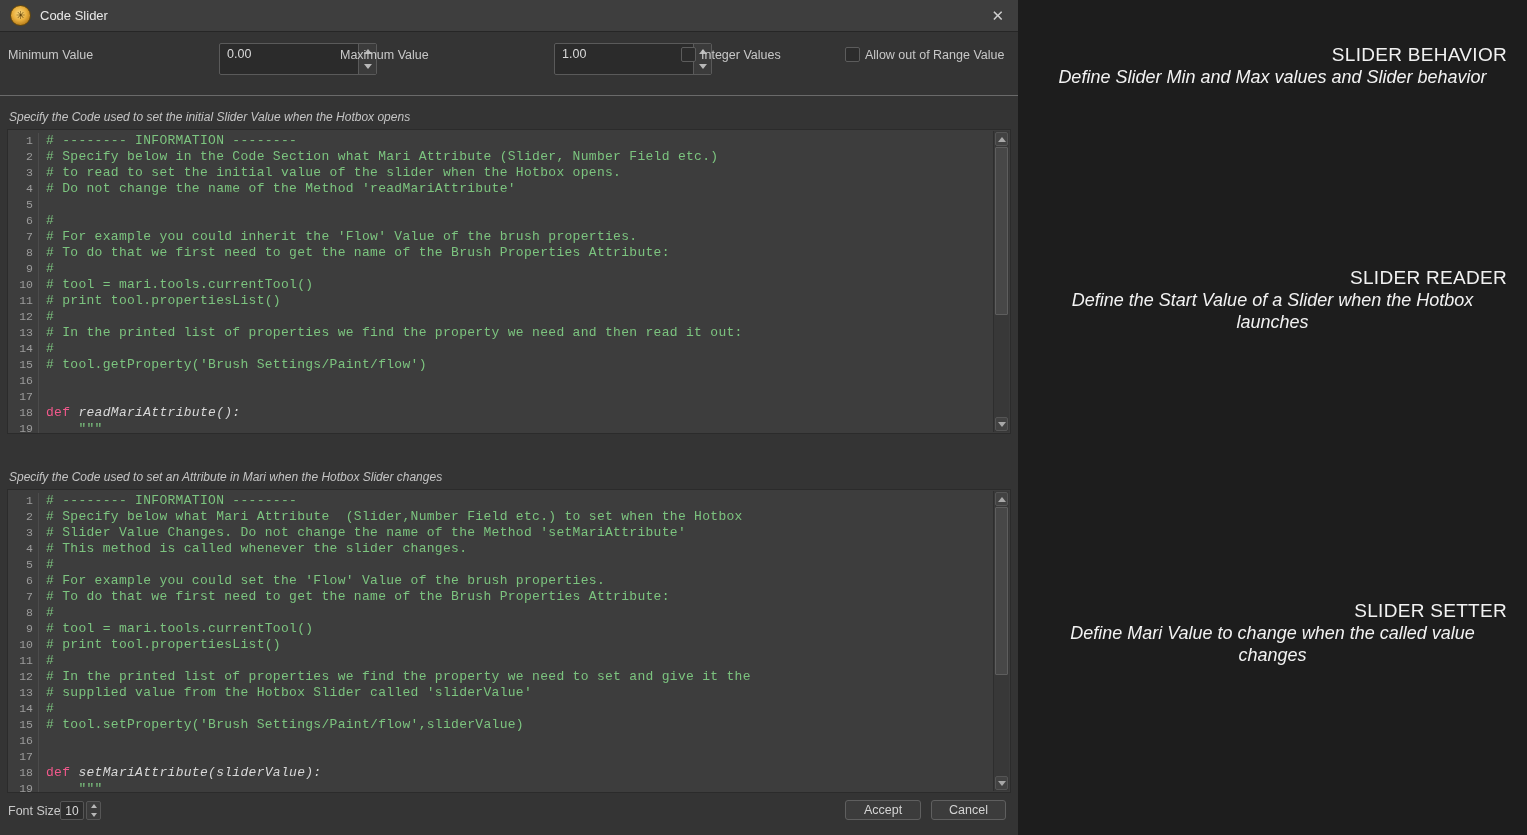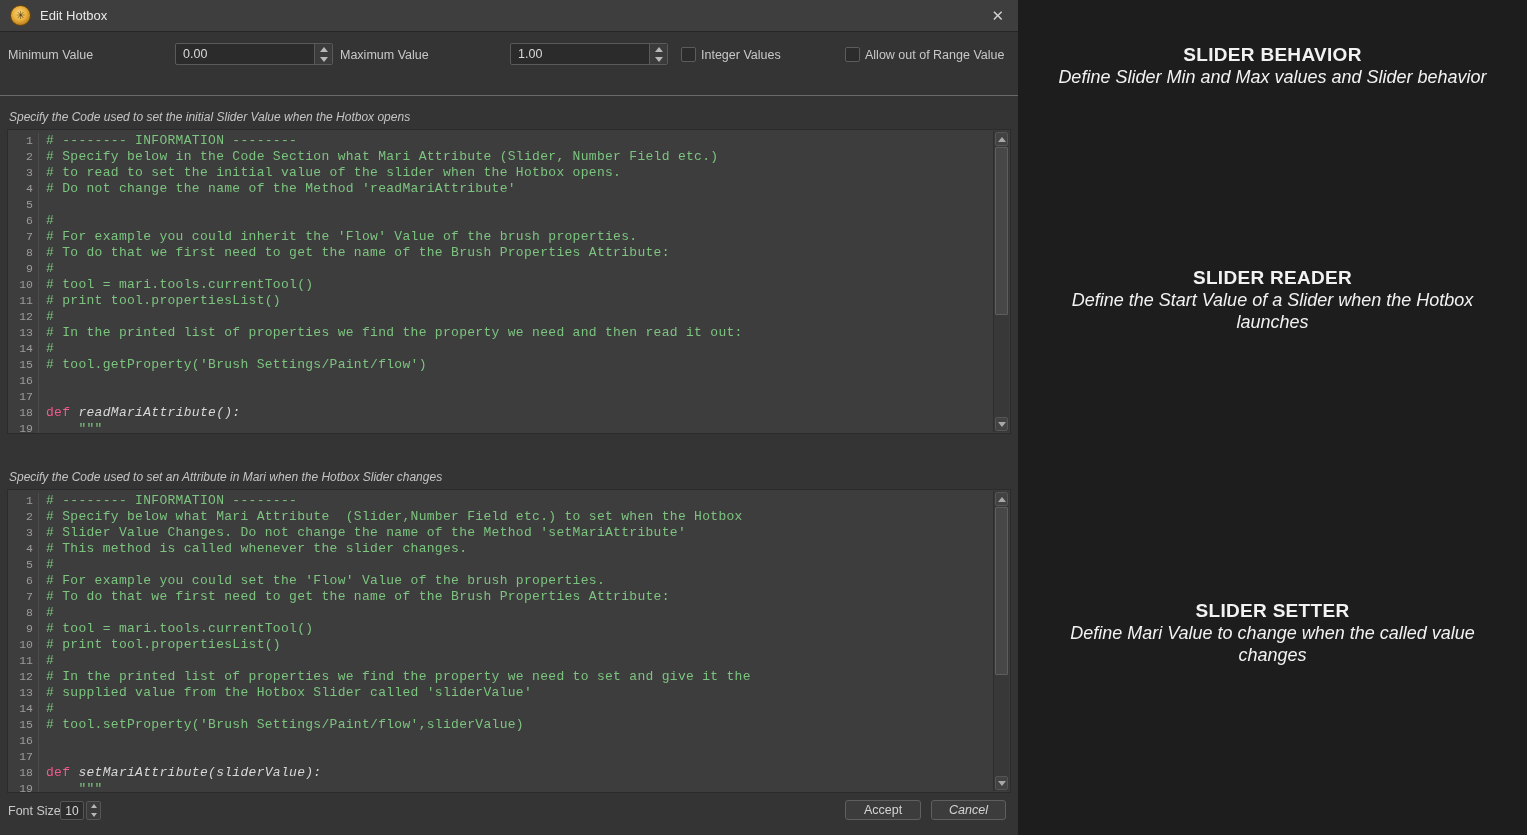--- a/index.html
+++ b/index.html
@@ -17,22 +17,22 @@
   .titlebar{position:absolute;left:0;top:0;right:0;height:32px;background:var(--titlebar-bg);
             border-bottom:1px solid #262626;display:flex;align-items:center;padding:0 10px;gap:9px;box-sizing:border-box;}
   .mari-icon{width:19px;height:19px;border-radius:50%;flex:none;
              background:radial-gradient(circle at 45% 40%, #f9d87e 0%, #e8ae3c 45%, #b97f1d 75%, #7c540e 100%);
              border:1px solid #64480c;display:flex;align-items:center;justify-content:center;}
   .mari-icon .star{color:#5d3f08;font-size:11px;line-height:11px;}
   .win-title{color:#e8e8e8;font-size:13px;}
   .win-close{margin-left:auto;color:#cfcfcf;font-size:15px;cursor:default;padding:0 4px;}
 
   .form-label{position:absolute;color:var(--label);font-size:12.5px;top:48px;}
-  .input-group{position:absolute;top:43px;height:22px;display:flex;background:var(--input-bg);
-               border:1px solid var(--border);border-radius:2px;box-sizing:border-box;}
+  .input-group{position:absolute;top:43px;height:32px;display:flex;background:var(--input-bg);
+               border:1px solid var(--border);border-radius:2px;box-sizing:border-box;margin-left:44px;}
   .input-value{flex:1;color:#d9d9d9;font-size:12.5px;line-height:20px;padding-left:7px;}
   .spin{width:17px;flex:none;background:#3b3b3b;border-left:1px solid var(--border);
         display:flex;flex-direction:column;border-radius:0 2px 2px 0;}
   .spin>div{flex:1;display:flex;align-items:center;justify-content:center;}
   .tri-up{width:0;height:0;border-left:4px solid transparent;border-right:4px solid transparent;border-bottom:5px solid #b8b8b8;display:block;}
   .tri-down{width:0;height:0;border-left:4px solid transparent;border-right:4px solid transparent;border-top:5px solid #b8b8b8;display:block;}
 
   .checkbox{position:absolute;top:47px;width:13px;height:13px;background:#2c2c2c;border:1px solid #5c5c5c;border-radius:2px;}
   .cb-label{position:absolute;top:48px;color:var(--label);font-size:12.5px;}
 
@@ -63,41 +63,41 @@
                 color:#d9d9d9;font-size:12px;text-align:center;line-height:18px;box-sizing:border-box;}
   .fontsize-spin{width:15px;margin-left:2px;background:#3b3b3b;border:1px solid #565656;border-radius:2px;
                  display:flex;flex-direction:column;box-sizing:border-box;}
   .fontsize-spin>div{flex:1;display:flex;align-items:center;justify-content:center;}
   .fontsize-spin .tri-up{border-left-width:3px;border-right-width:3px;border-bottom-width:4px;}
   .fontsize-spin .tri-down{border-left-width:3px;border-right-width:3px;border-top-width:4px;}
 
   .btn{position:absolute;top:800px;height:20px;background:#3c3c3c;border:1px solid #5f5f5f;border-radius:3px;
        color:#d4d4d4;font-size:12.5px;text-align:center;line-height:18px;box-sizing:border-box;cursor:default;}
   .btn-accept{left:845px;width:76px;}
-  .btn-cancel{left:931px;width:75px;font-style:italic;}
+  .btn-cancel{left:931px;width:75px;}
 
   
   .side-panel{position:absolute;left:1018px;top:0;width:509px;height:835px;background:var(--panel-bg);}
   .side-block{position:absolute;left:0;width:100%;text-align:center;padding:0 20px;box-sizing:border-box;color:#f2f2f2;}
   .sb0{top:44px;} .sb1{top:267px;} .sb2{top:600px;}
-  .sb-title{font-size:19px;font-weight:700;line-height:22px;letter-spacing:0.3px;}
+  .sb-title{font-size:19px;font-weight:400;line-height:22px;letter-spacing:0.3px;text-align:right;}
   .sb-sub{font-size:18px;font-weight:400;line-height:22px;font-style:italic;}
 </style>
 </head>
 <body>
 
 <div class="stage">
 
   <div class="dialog">
 
     <div class="titlebar">
       <span class="mari-icon">
         <span class="star">✳</span>
       </span>
-      <span class="win-title">Edit Hotbox</span>
+      <span class="win-title">Code Slider</span>
       <span class="win-close">✕</span>
     </div>
 
     <span class="form-label" style="left:8px;">Minimum Value</span>
     <div class="input-group" style="left:175px;width:158px;">
       <div class="input-value">0.00</div>
       <div class="spin">
         <div>
             <i class="tri-up"></i>
           </div>

